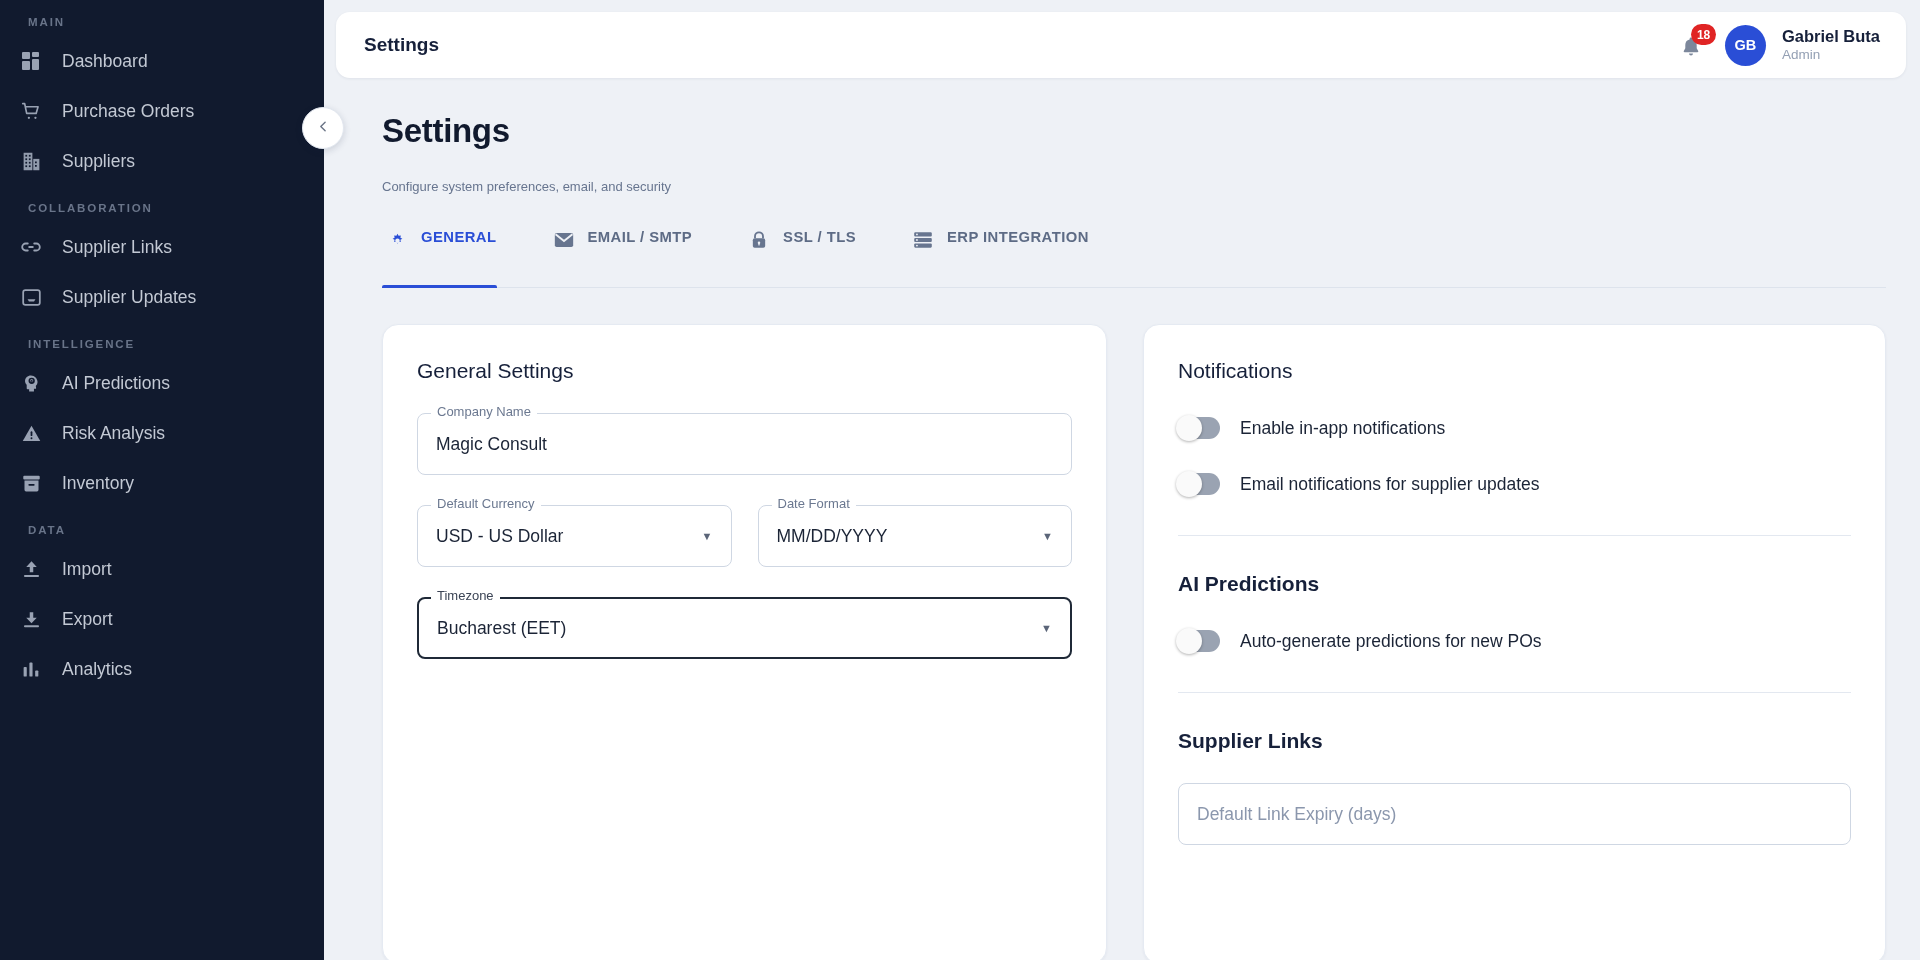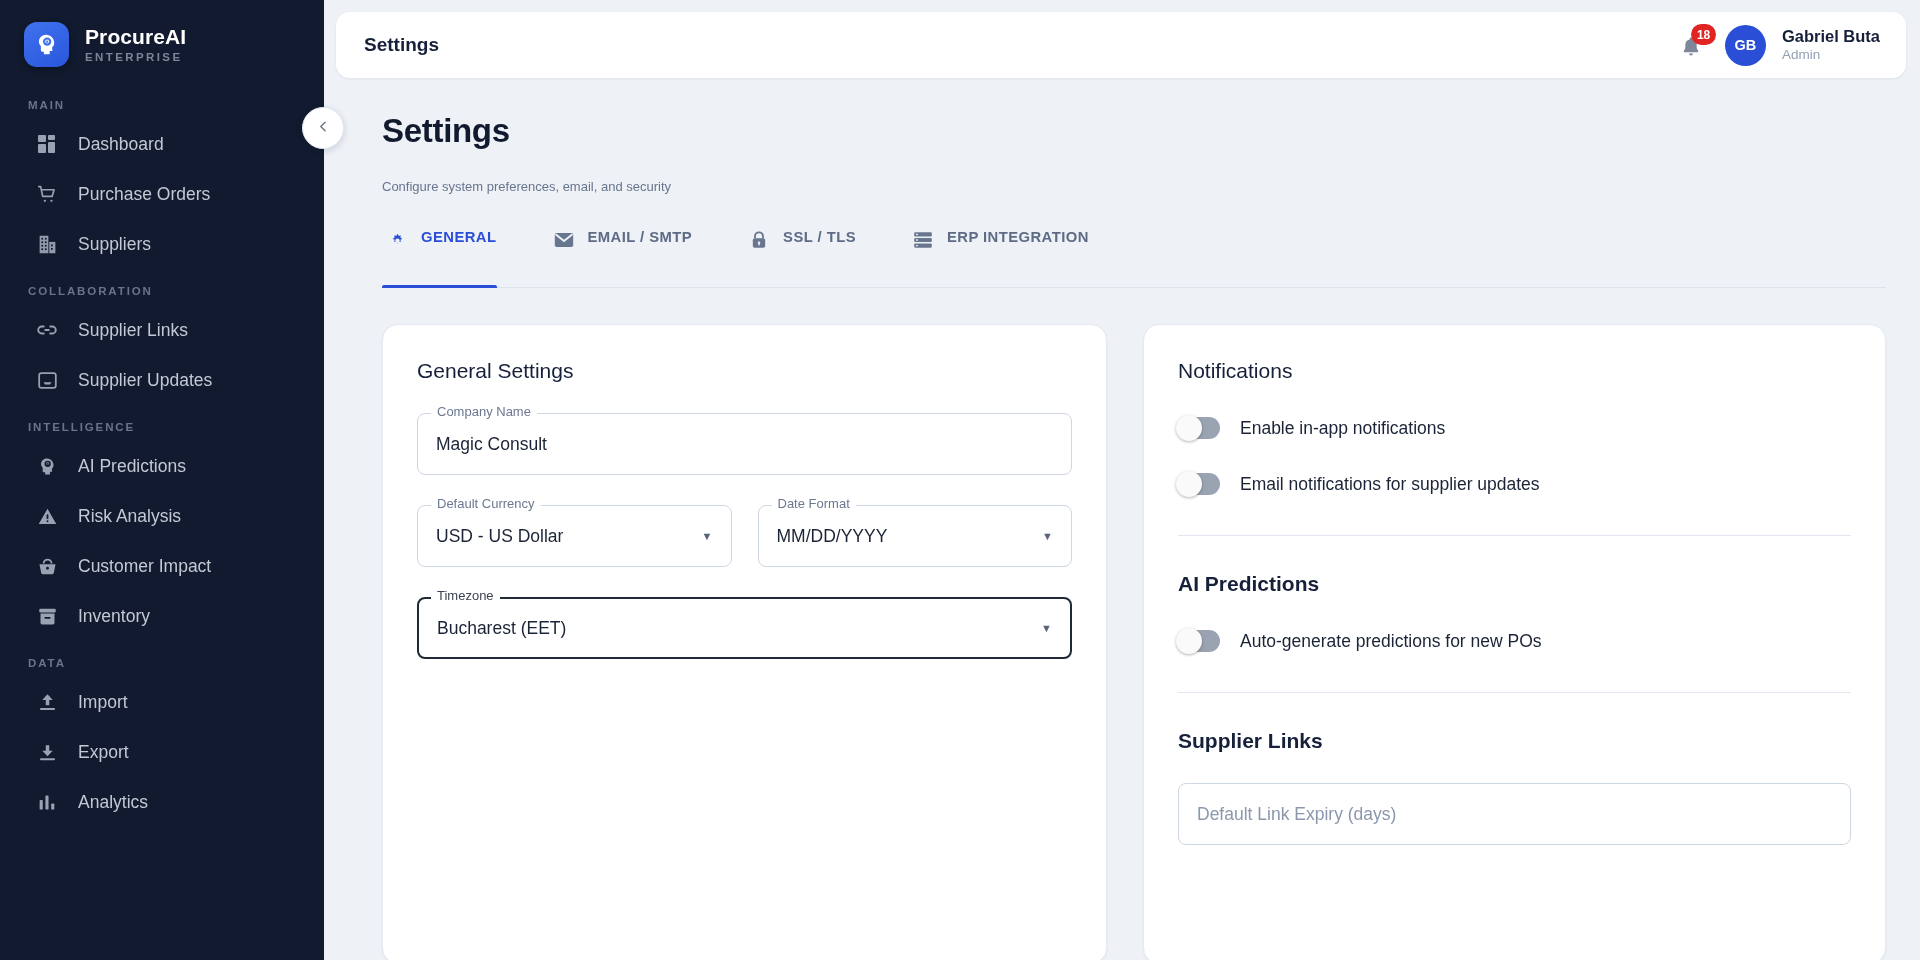--- a/index.html
+++ b/index.html
@@ -37,21 +37,21 @@
   .brand-sub {
     color: #7b8699; font-size: 11.5px; font-weight: 600;
     letter-spacing: 2.4px; margin-top: 5px;
   }
   .nav-section-title {
     color: #697489; font-size: 11.5px; font-weight: 700;
     letter-spacing: 1.9px; padding: 16px 0 8px 28px;
   }
   .nav-item {
     display: flex; align-items: center; gap: 20px;
-    height: 50px; padding-left: 36px;
+    height: 50px; padding-left: 20px;
     color: #c3c9d4; font-size: 17.5px;
     cursor: pointer;
   }
   .nav-ic { width: 22px; height: 22px; flex: 0 0 22px; display:flex; align-items:center; justify-content:center; }
   .nav-ic svg { display: block; }
 
   
   .collapse-btn {
     position: absolute; left: 302px; top: 107px;
     width: 42px; height: 42px; border-radius: 50%;
@@ -173,36 +173,20 @@
     margin-top: 30px; height: 62px; border: 1px solid #cfd7e3;
     border-radius: 8px; display: flex; align-items: center; padding: 0 18px;
   }
 </style>
 </head>
 <body>
 
 <div class="app">
 
   <aside class="sidebar">
-    <div class="brand">
-      <div class="brand-logo">
-        <svg width="25" height="25" viewBox="0 0 24 24" fill="#fff">
-          <path d="M12.5 2.2c-4.1 0-7.4 3-7.4 6.9 0 1.9.8 3.5 2 4.8v4.2c0 .9.7 1.6 1.6 1.6h1.6v2.1h6.3v-3.4h2.1c.6 0 1-.5.9-1.1l-.5-2.7c1.4-1.3 2.3-3.1 2.3-5.1 0-3.8-3.3-7.3-8.9-7.3z" opacity="0"></path>
-          <path d="M11.8 2.4C7.9 2.4 4.8 5.3 4.8 9c0 1.8.8 3.4 2 4.6v3.9c0 .9.7 1.6 1.6 1.6H10v2.4h6v-3.3h1.9c.6 0 1-.5.9-1.1l-.4-2.4c1.3-1.2 2.2-2.9 2.2-4.8 0-4-3.4-7.5-8.8-7.5z" fill="none"></path>
-          <path d="M11.6 2.6c-3.8 0-6.9 2.9-6.9 6.5 0 1.7.7 3.3 1.9 4.4v4c0 .8.6 1.4 1.4 1.4h1.5v2.5h5.6v-3.2h1.8c.5 0 .9-.5.8-1l-.4-2.3c1.3-1.2 2.1-2.8 2.1-4.6 0-3.8-3.3-7.7-7.8-7.7z"></path>
-          <circle cx="12.6" cy="9.2" r="4.0" fill="#3f72ef"></circle>
-          <path d="M12.6 6.6l.5 1.0 1.1-.2-.2 1.1 1.0.5-1.0.5.2 1.1-1.1-.2-.5 1.0-.5-1.0-1.1.2.2-1.1-1.0-.5 1.0-.5-.2-1.1 1.1.2z" fill="#fff"></path>
-          <circle cx="12.6" cy="9.2" r="1.1" fill="#3f72ef"></circle>
-        </svg>
-      </div>
-      <div class="brand-text">
-        <div class="brand-name">ProcureAI</div>
-        <div class="brand-sub">ENTERPRISE</div>
-      </div>
-    </div>
 
     <div class="nav-section-title">MAIN</div>
     <div class="nav-item">
       <span class="nav-ic">
         <svg width="20" height="20" viewBox="0 0 20 20" fill="#99a2b3">
             <rect x="1" y="1" width="8" height="7" rx="1"></rect>
             <rect x="11" y="1" width="7" height="5" rx="1"></rect>
             <rect x="1" y="10" width="8" height="9" rx="1"></rect>
             <rect x="11" y="8" width="7" height="11" rx="1"></rect>
           </svg>
@@ -276,30 +260,20 @@
     </div>
     <div class="nav-item">
       <span class="nav-ic">
         <svg width="21" height="21" viewBox="0 0 24 24" fill="#99a2b3">
             <path d="M12 3.2 22 20.5H2z"></path>
             <rect x="11" y="9.5" width="2" height="5.4" rx="1" fill="#111a2e"></rect>
             <circle cx="12" cy="17.4" r="1.1" fill="#111a2e"></circle>
           </svg>
       </span>
       <span>Risk Analysis</span>
-    </div>
-    <div class="nav-item">
-      <span class="nav-ic">
-        <svg width="21" height="21" viewBox="0 0 24 24" fill="#99a2b3">
-            <path d="M7.6 8.5a4.5 4.5 0 0 1 9 0" fill="none" stroke="#99a2b3" stroke-width="2"></path>
-            <path d="M2.8 9.3h18.4l-2 10.2a1.6 1.6 0 0 1-1.6 1.3H6.4a1.6 1.6 0 0 1-1.6-1.3z"></path>
-            <circle cx="12" cy="14" r="1.6" fill="#111a2e"></circle>
-          </svg>
-      </span>
-      <span>Customer Impact</span>
     </div>
     <div class="nav-item">
       <span class="nav-ic">
         <svg width="21" height="21" viewBox="0 0 24 24" fill="#99a2b3">
             <rect x="2.6" y="3.2" width="18.8" height="4.2" rx="1.2"></rect>
             <path d="M4 8.6h16v10.6a1.8 1.8 0 0 1-1.8 1.8H5.8A1.8 1.8 0 0 1 4 19.2z"></path>
             <rect x="8.4" y="12.5" width="7.2" height="2" rx="1" fill="#111a2e"></rect>
           </svg>
       </span>
       <span>Inventory</span>

